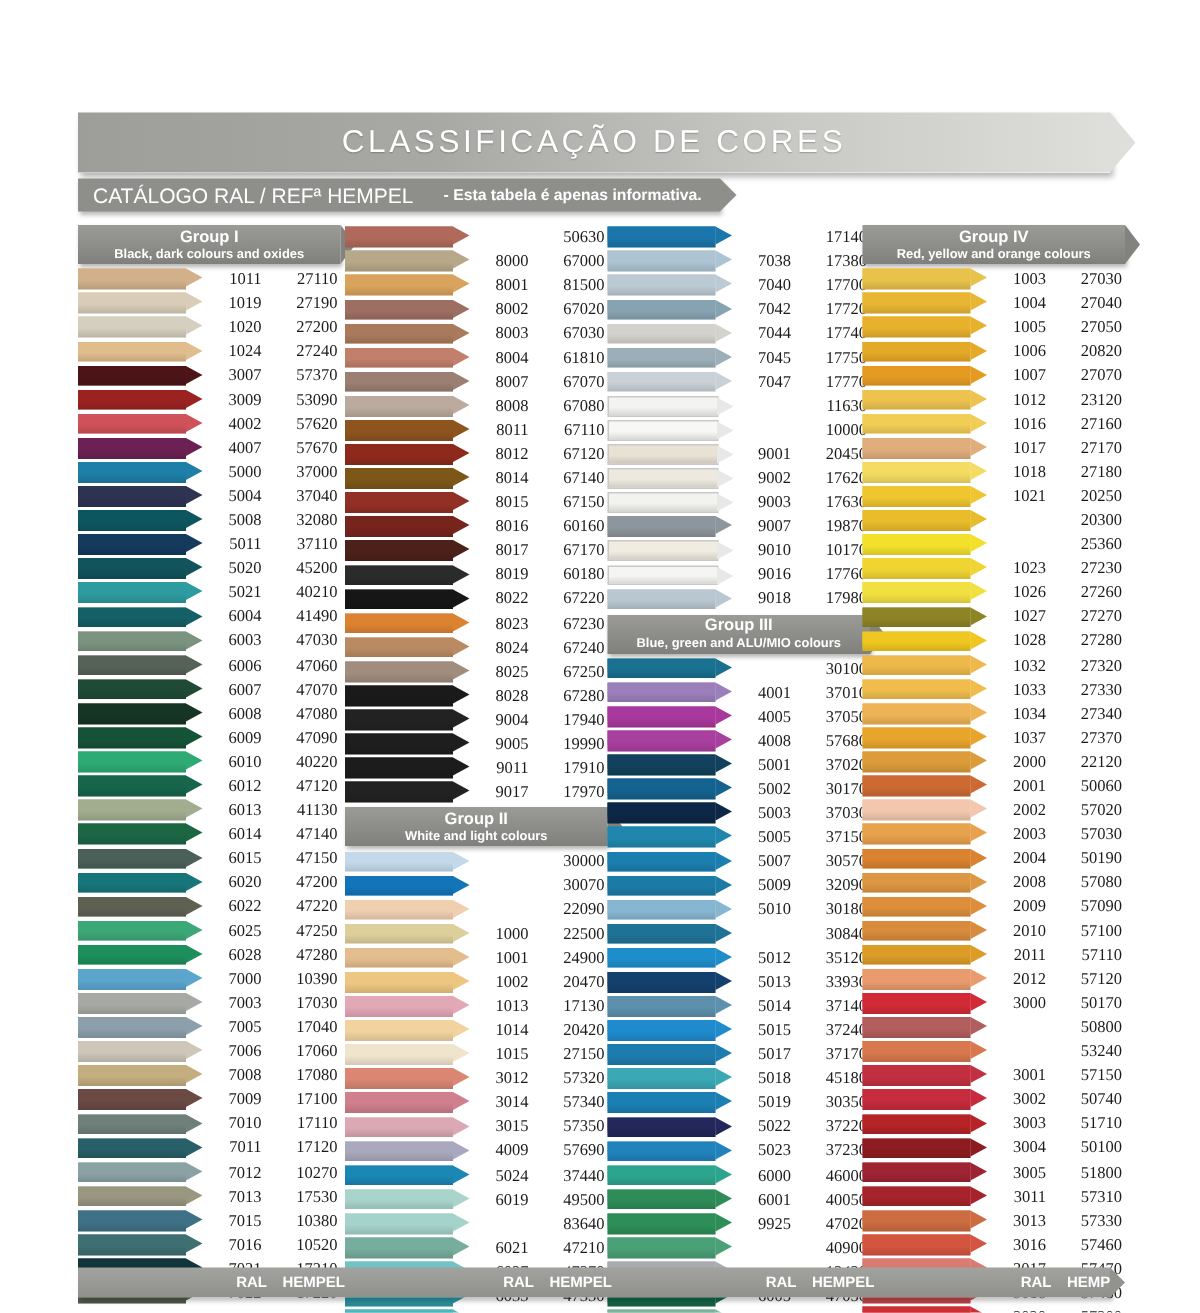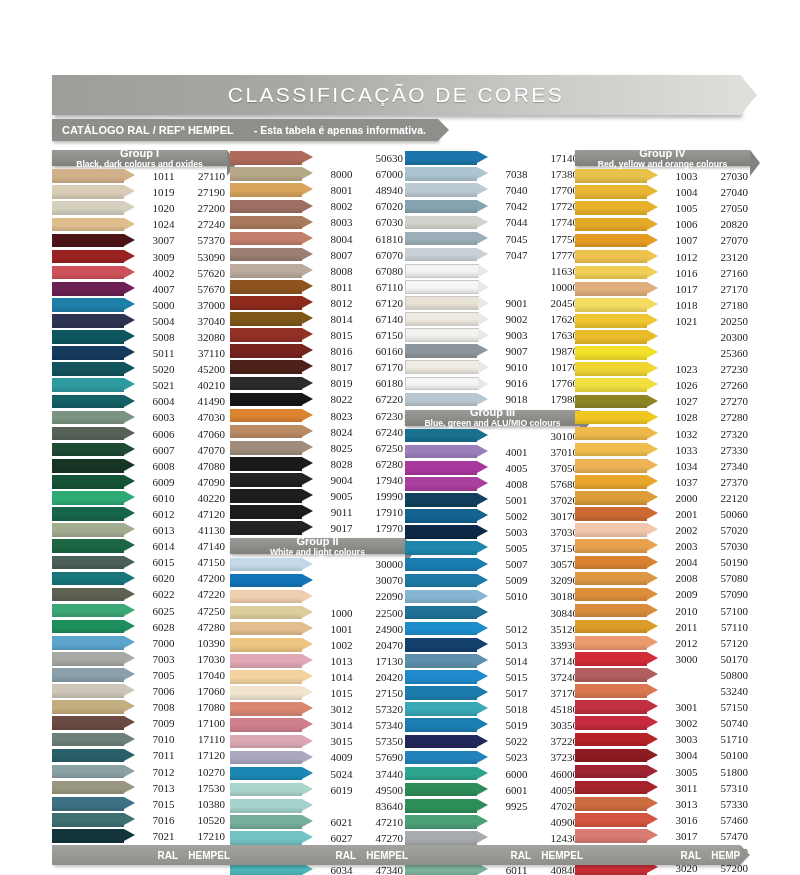--- a/index.html
+++ b/index.html
@@ -34,32 +34,32 @@
     position:absolute;left:52px;top:119px;height:22px;
     background:#8e8e8b;
     display:flex;align-items:center;padding:0 12px 0 10px;
     box-shadow:1px 2px 3px rgba(0,0,0,.28);
   }
   .sub-banner:after{
     content:"";position:absolute;right:-11px;top:0;width:0;height:0;
     border-top:11px solid transparent;border-bottom:11px solid transparent;
     border-left:11px solid #8e8e8b;
   }
-  .sub-strong{color:#fff;font-size:11px;font-weight:bold;white-space:nowrap;}
+  .sub-strong{color:#fff;font-size:14px;font-weight:normal;white-space:nowrap;}
   .sub-rest{color:#fff;font-size:10.5px;font-weight:bold;white-space:nowrap;margin-left:20px;}
 
   
   .col{position:absolute;top:150px;width:175px;}
   .col1{left:52px;}
   .col2{left:230px;}
   .col3{left:405px;}
   .col4{left:575px;}
 
   .grp-header{
-    position:relative;height:16px;
+    position:relative;height:26px;
     background:linear-gradient(to bottom,#9a9a97 0%,#8c8c89 55%,#7f7f7c 100%);
     display:flex;flex-direction:column;align-items:center;justify-content:center;
     box-shadow:1px 2px 3px rgba(0,0,0,.30);
     margin-bottom:2px;
   }
   .grp-header:after{
     content:"";position:absolute;right:-10px;top:0;width:0;height:0;
     border-top:13px solid transparent;border-bottom:13px solid transparent;
     border-left:10px solid #82827f;
   }
@@ -444,21 +444,21 @@
           <div class="sw" style="background: linear-gradient(rgb(184, 168, 138) 0%, rgb(184, 168, 138) 55%, rgba(0, 0, 0, 0.12) 100%), rgb(184, 168, 138); --tipc: #b8a88a;"></div>
         </div>
         <div class="ral">8000</div>
         <div class="hem">67000</div>
       </div>
       <div class="row">
         <div class="sw-wrap">
           <div class="sw" style="background: linear-gradient(rgb(216, 163, 92) 0%, rgb(216, 163, 92) 55%, rgba(0, 0, 0, 0.12) 100%), rgb(216, 163, 92); --tipc: #d8a35c;"></div>
         </div>
         <div class="ral">8001</div>
-        <div class="hem">48940</div>
+        <div class="hem">81500</div>
       </div>
       <div class="row">
         <div class="sw-wrap">
           <div class="sw" style="background: linear-gradient(rgb(157, 111, 98) 0%, rgb(157, 111, 98) 55%, rgba(0, 0, 0, 0.12) 100%), rgb(157, 111, 98); --tipc: #9d6f62;"></div>
         </div>
         <div class="ral">8002</div>
         <div class="hem">67020</div>
       </div>
       <div class="row">
         <div class="sw-wrap">

